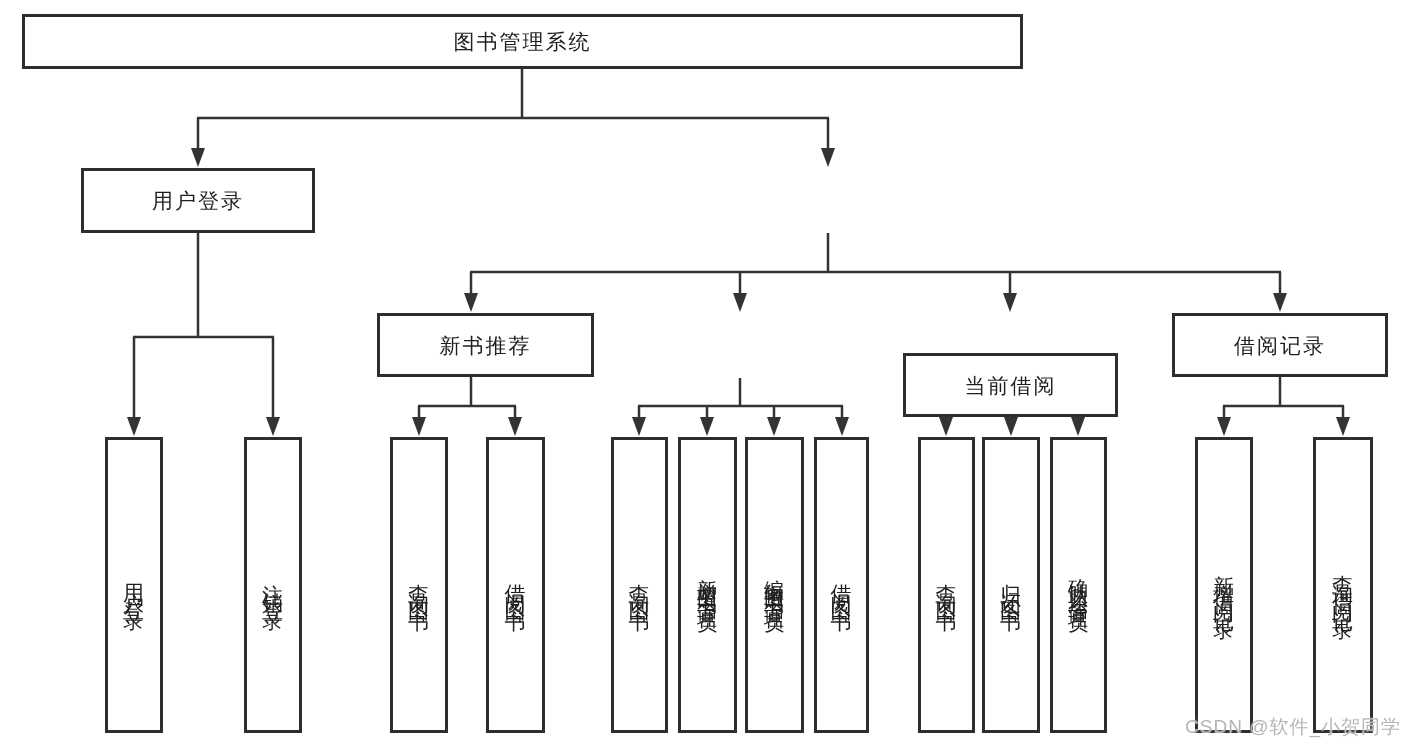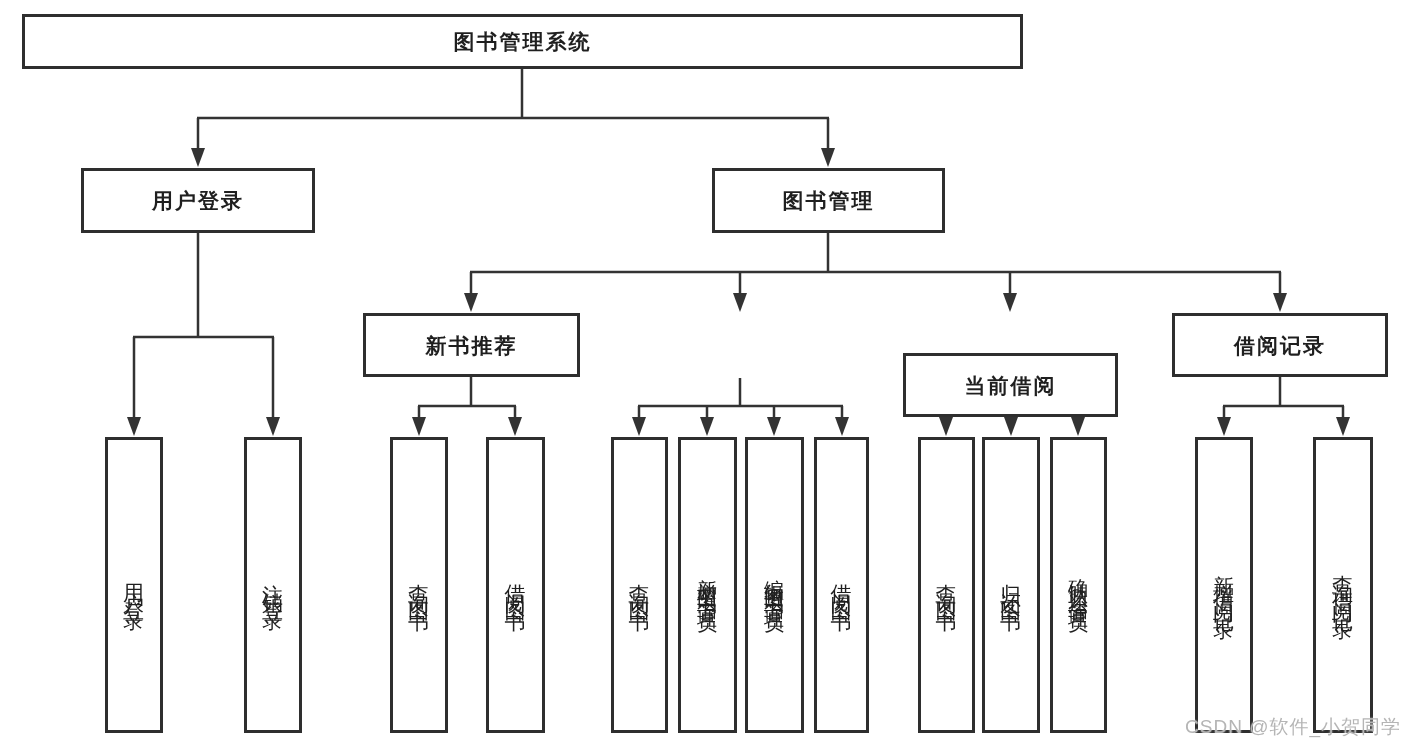--- a/index.html
+++ b/index.html
@@ -16,21 +16,21 @@
     overflow:hidden;
   }
   #connectors{position:absolute;left:0;top:0;z-index:0;}
   #connectors line{stroke:var(--line);stroke-width:2.5;}
   #connectors polygon{fill:var(--line);}
   .box{
     position:absolute;background:var(--bg);border:3px solid var(--border);
     display:flex;align-items:center;justify-content:center;
     box-sizing:border-box;z-index:1;color:var(--text);
   }
-  .hbox span{font-size:21px;letter-spacing:2px;line-height:1;white-space:nowrap;font-weight:bold;}
+  .hbox span{font-size:21px;letter-spacing:2px;line-height:1;white-space:nowrap;}
   .root{left:22px;top:14px;width:1001px;height:55px;}
   .vbox{top:437px;height:296px;overflow:hidden;}
   .vtext{
     writing-mode:vertical-rl;text-orientation:mixed;
     font-size:21px;letter-spacing:9px;line-height:1;white-space:nowrap;
   }
   .vtext.long{font-size:20px;letter-spacing:5px;}
   #watermark{
     position:absolute;right:4px;top:714px;z-index:2;
     font-size:19px;color:var(--wm);letter-spacing:1px;
@@ -97,25 +97,22 @@
       <polygon points="1336,417 1350,417 1343,436"></polygon>
     </svg>
 
   <div class="box hbox root">
     <span>图书管理系统</span>
   </div>
 
   <div class="box hbox" style="left:81px;top:168px;width:234px;height:65px;">
     <span>用户登录</span>
   </div>
-  <div class="box hbox" style="left:712px;top:168px;width:233px;height:65px;">
-    <span>图书管理</span>
-  </div>
 
-  <div class="box hbox" style="left:363px;top:313px;width:217px;height:64px;">
+  <div class="box hbox" style="left:377px;top:313px;width:217px;height:64px;">
     <span>新书推荐</span>
   </div>
   <div class="box hbox" style="left:903px;top:313px;width:215px;height:64px;margin-top:40px;">
     <span>当前借阅</span>
   </div>
   <div class="box hbox" style="left:1172px;top:313px;width:216px;height:64px;">
     <span>借阅记录</span>
   </div>
 
   <div class="box vbox" style="left:105px;width:58px;">

